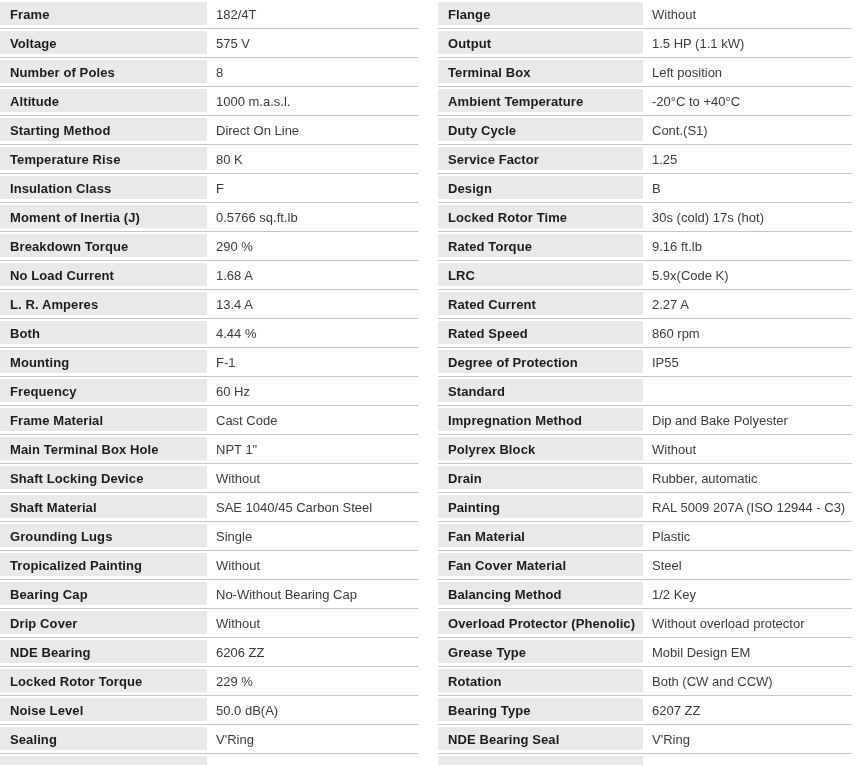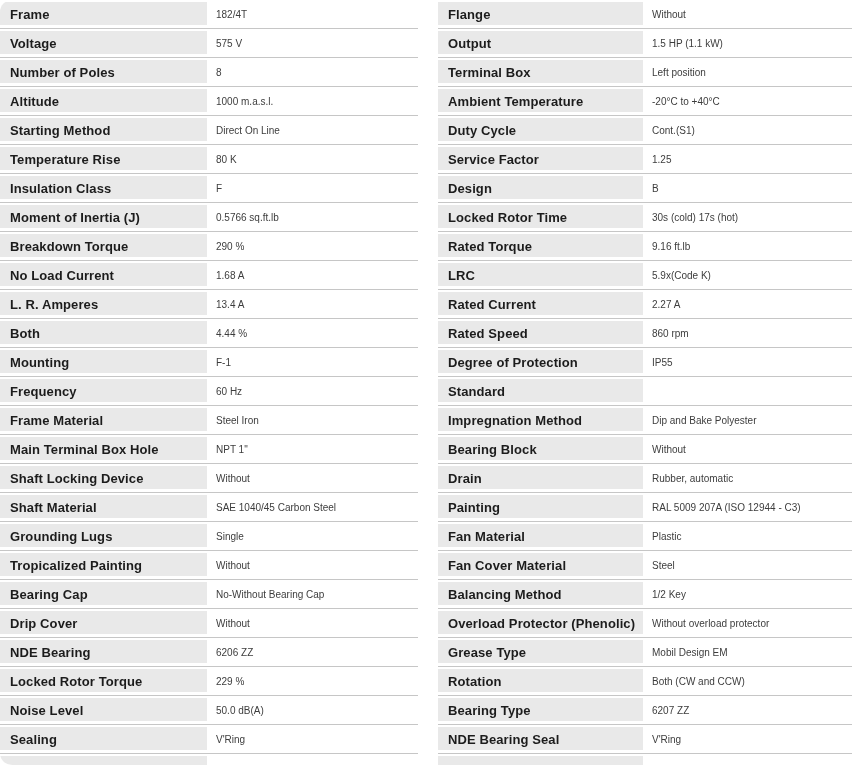--- a/index.html
+++ b/index.html
@@ -15,21 +15,20 @@
     --label-bg: #e9e9e9;
     --row-border: #c6c6c6;
     --label-text: #1c1c1c;
     --value-text: #3d3d3d;
   }
   .spec-page {
     display: flex;
     width: 856px;
     height: 765px;
     overflow: hidden;
-    border-radius: 12px;
   }
   .spec-table {
     display: flex;
     flex-direction: column;
   }
   .spec-table.left  { width: 418px; margin-right: 20px; }
   .spec-table.right { width: 414px; }
   .spec-row {
     display: flex;
     height: 28px;
@@ -54,21 +53,21 @@
     overflow: hidden;
   }
   .spec-table.left  .label-cell { width: 207px; flex: 0 0 207px; }
   .spec-table.right .label-cell { width: 205px; flex: 0 0 205px; text-align: center; }
   .value-cell {
     box-sizing: border-box;
     flex: 1 1 auto;
     padding-left: 9px;
     display: flex;
     align-items: center;
-    font-size: 10px;
+    font-size: 13px;
     color: var(--value-text);
     background: #ffffff;
     overflow: hidden;
   }
 </style>
 </head>
 <body>
 
 <div class="spec-page">
   <div class="spec-table left">
@@ -123,21 +122,21 @@
       <div class="spec-row">
         <div class="label-cell">Mounting</div>
         <div class="value-cell">F-1</div>
       </div>
       <div class="spec-row">
         <div class="label-cell">Frequency</div>
         <div class="value-cell">60 Hz</div>
       </div>
       <div class="spec-row">
         <div class="label-cell">Frame Material</div>
-        <div class="value-cell">Steel Iron</div>
+        <div class="value-cell">Cast Code</div>
       </div>
       <div class="spec-row">
         <div class="label-cell">Main Terminal Box Hole</div>
         <div class="value-cell">NPT 1"</div>
       </div>
       <div class="spec-row">
         <div class="label-cell">Shaft Locking Device</div>
         <div class="value-cell">Without</div>
       </div>
       <div class="spec-row">
@@ -235,21 +234,21 @@
         <div class="value-cell">IP55</div>
       </div>
       <div class="spec-row">
         <div class="label-cell">Standard</div>
       </div>
       <div class="spec-row">
         <div class="label-cell">Impregnation Method</div>
         <div class="value-cell">Dip and Bake Polyester</div>
       </div>
       <div class="spec-row">
-        <div class="label-cell">Bearing Block</div>
+        <div class="label-cell">Polyrex Block</div>
         <div class="value-cell">Without</div>
       </div>
       <div class="spec-row">
         <div class="label-cell">Drain</div>
         <div class="value-cell">Rubber, automatic</div>
       </div>
       <div class="spec-row">
         <div class="label-cell">Painting</div>
         <div class="value-cell">RAL 5009 207A (ISO 12944 - C3)</div>
       </div>

